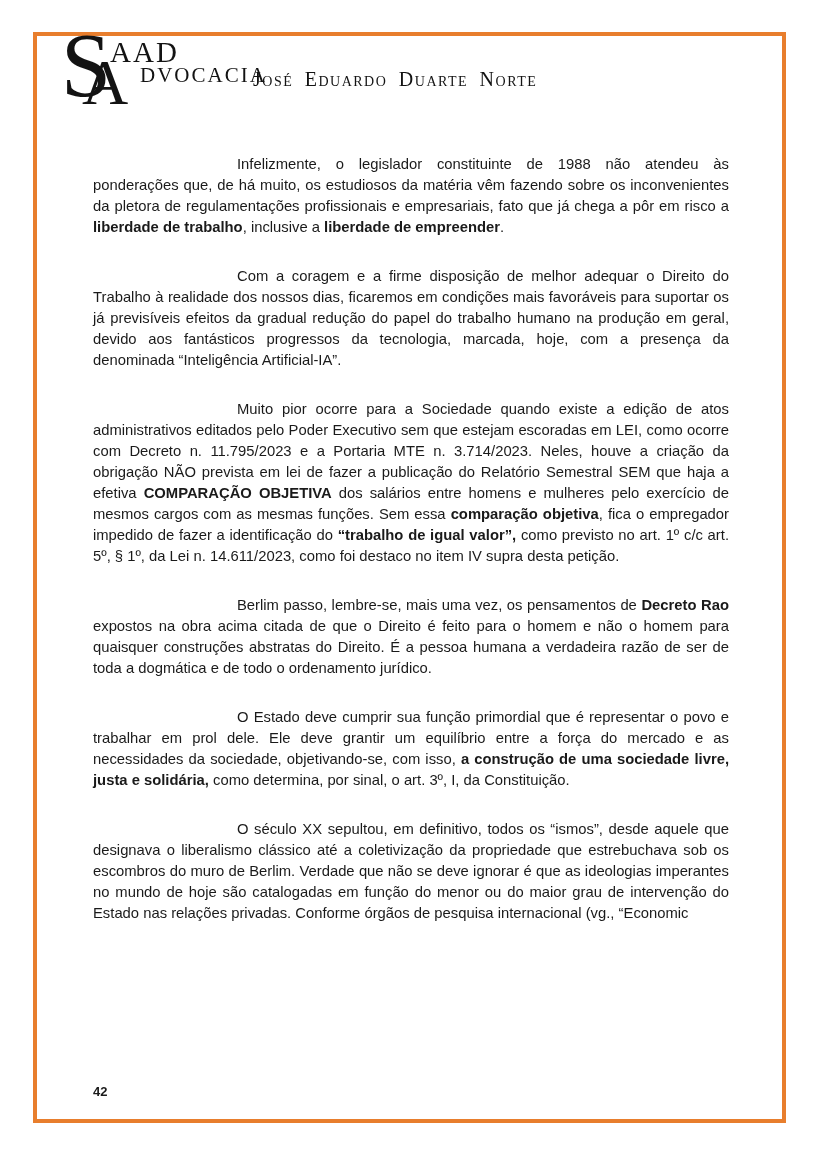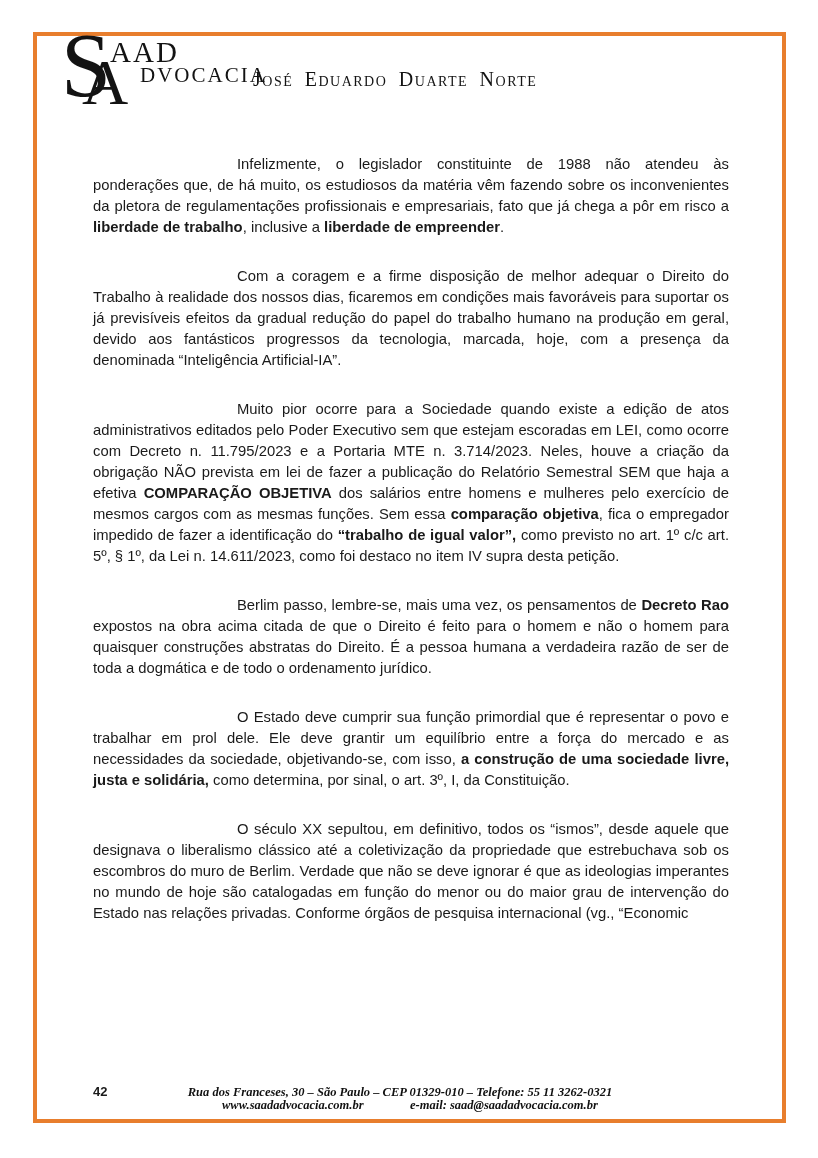--- a/index.html
+++ b/index.html
@@ -80,19 +80,14 @@
       <p class="para"><span>Infelizmente, o legislador constituinte de 1988 não atendeu às ponderações que, de há muito, os estudiosos da matéria vêm fazendo sobre os inconvenientes da pletora de regulamentações profissionais e empresariais, fato que já chega a pôr em risco a </span><span class="b">liberdade de trabalho</span><span>, inclusive a </span><span class="b">liberdade de empreender</span><span>.</span></p>
       <p class="para"><span>Com a coragem e a firme disposição de melhor adequar o Direito do Trabalho à realidade dos nossos dias, ficaremos em condições mais favoráveis para suportar os já previsíveis efeitos da gradual redução do papel do trabalho humano na produção em geral, devido aos fantásticos progressos da tecnologia, marcada, hoje, com a presença da denominada “Inteligência Artificial-IA”.</span></p>
       <p class="para"><span>Muito pior ocorre para a Sociedade quando existe a edição de atos administrativos editados pelo Poder Executivo sem que estejam escoradas em LEI, como ocorre com Decreto n. 11.795/2023 e a Portaria MTE n. 3.714/2023. Neles, houve a criação da obrigação NÃO prevista em lei de fazer a publicação do Relatório Semestral SEM que haja a efetiva </span><span class="b">COMPARAÇÃO OBJETIVA</span><span> dos salários entre homens e mulheres pelo exercício de mesmos cargos com as mesmas funções. Sem essa </span><span class="b">comparação objetiva</span><span>, fica o empregador impedido de fazer a identificação do </span><span class="b">“trabalho de igual valor”,</span><span> como previsto no art. 1º c/c art. 5º, § 1º, da Lei n. 14.611/2023, como foi destaco no item IV supra desta petição.</span></p>
       <p class="para"><span>Berlim passo, lembre-se, mais uma vez, os pensamentos de </span><span class="b">Decreto Rao</span><span> expostos na obra acima citada de que o Direito é feito para o homem e não o homem para quaisquer construções abstratas do Direito. É a pessoa humana a verdadeira razão de ser de toda a dogmática e de todo o ordenamento jurídico.</span></p>
       <p class="para"><span>O Estado deve cumprir sua função primordial que é representar o povo e trabalhar em prol dele. Ele deve grantir um equilíbrio entre a força do mercado e as necessidades da sociedade, objetivando-se, com isso, </span><span class="b">a construção de uma sociedade livre, justa e solidária,</span><span> como determina, por sinal, o art. 3º, I, da Constituição.</span></p>
       <p class="para"><span>O século XX sepultou, em definitivo, todos os “ismos”, desde aquele que designava o liberalismo clássico até a coletivização da propriedade que estrebuchava sob os escombros do muro de Berlim. Verdade que não se deve ignorar é que as ideologias imperantes no mundo de hoje são catalogadas em função do menor ou do maior grau de intervenção do Estado nas relações privadas. Conforme órgãos de pesquisa internacional (vg., </span><span class="i">“Economic</span></p>
     </div>
 
   <div class="page-number">42</div>
 
-  <div class="footer">
-    <div class="address">Rua dos Franceses, 30 – São Paulo – CEP 01329-010 – Telefone: 55 11 3262-0321</div>
-    <span class="website">www.saadadvocacia.com.br</span>
-    <span class="email">e-mail: saad@saadadvocacia.com.br</span>
-  </div>
 
 </div>
 
 </body></html>

